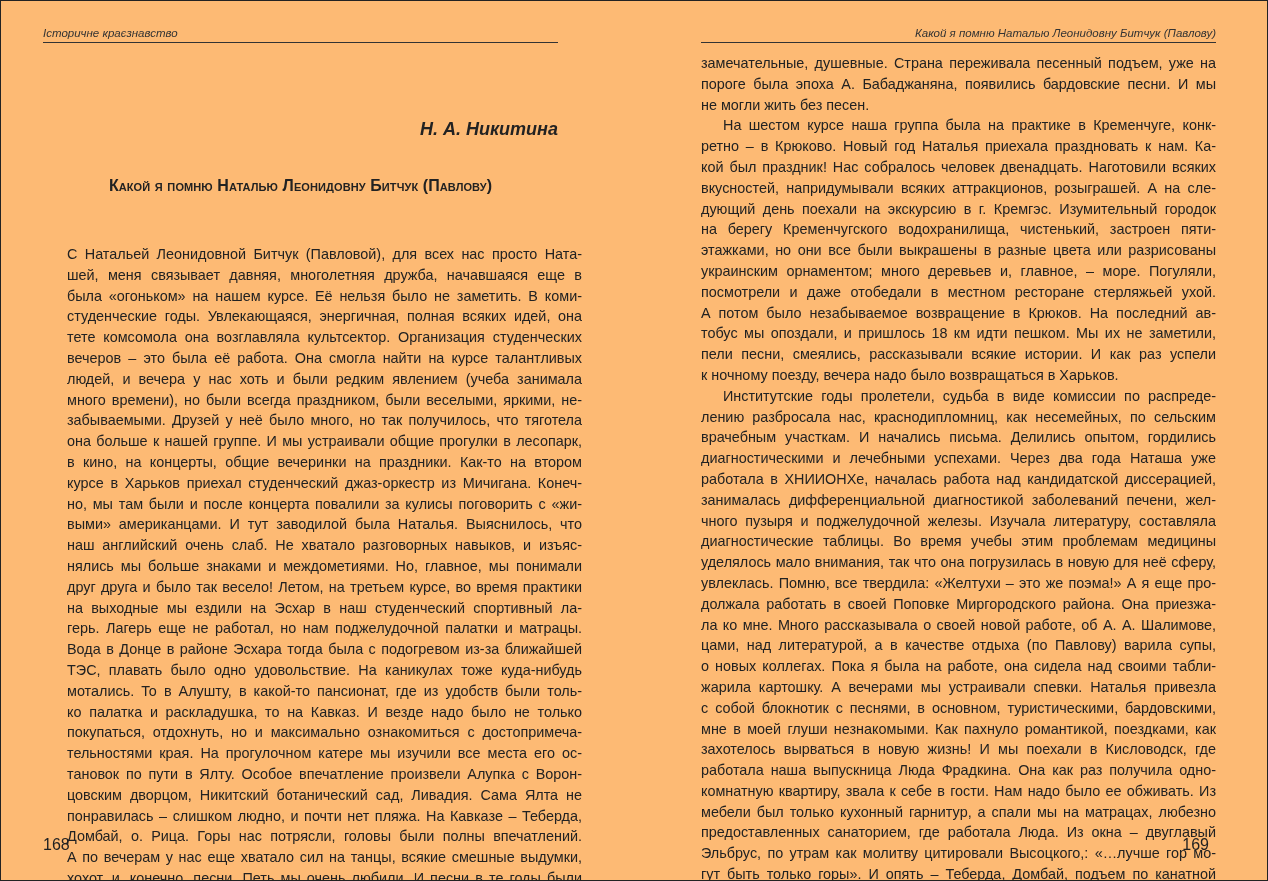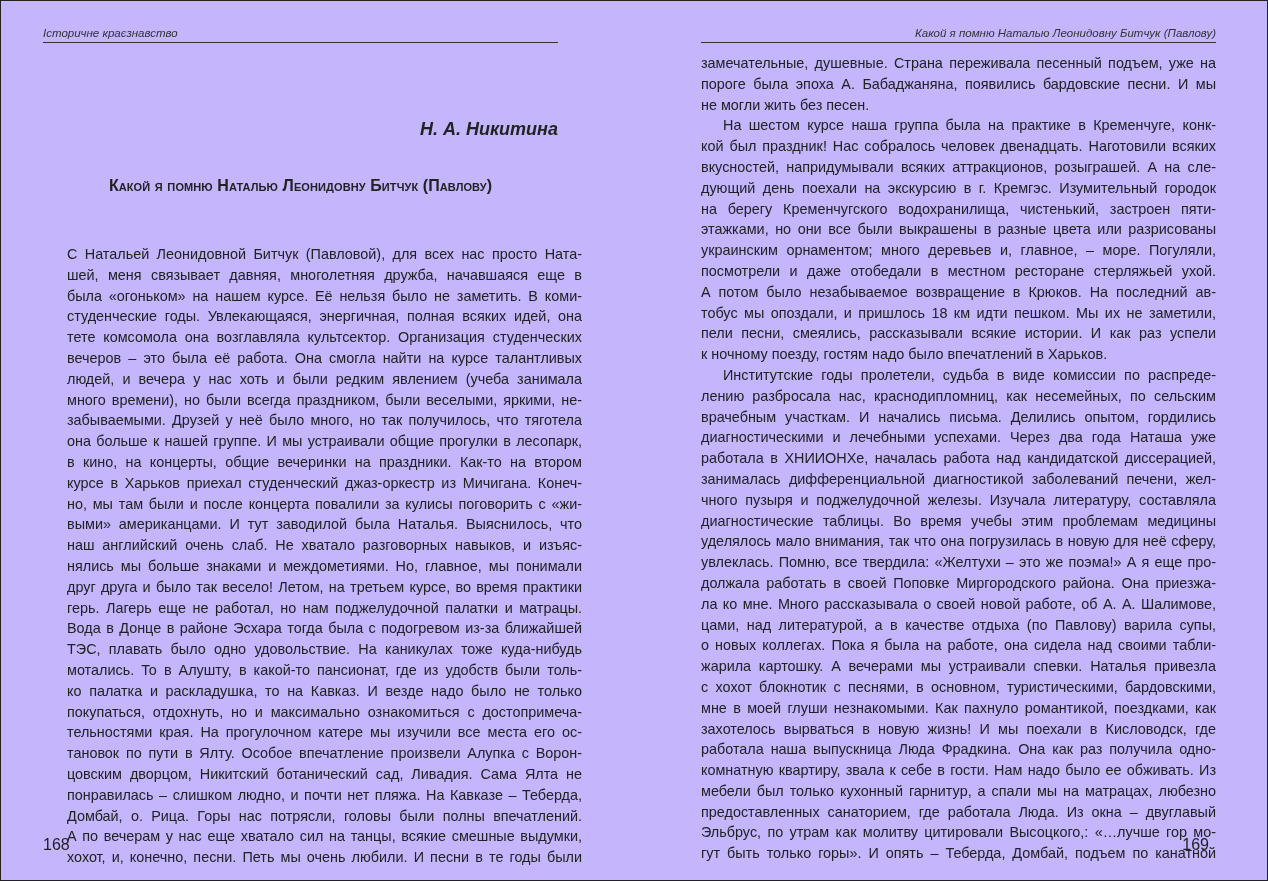--- a/index.html
+++ b/index.html
@@ -1,19 +1,19 @@
 <!DOCTYPE html>
 <html><head>
 <meta charset="utf-8">
 <style>
   html, body { margin: 0; padding: 0; background: #ffffff; }
   body { width: 1268px; height: 881px; overflow: hidden; }
   .spread {
     position: relative; width: 1266px; height: 879px;
-    border: 1px solid #222; background: #c4b5fd;
+    border: 1px solid #222; background: #fdba74;
     font-family: "Liberation Sans", sans-serif; color: #1e1e1e;
   }
   .page { position: absolute; top: 0; width: 515px; height: 879px; }
   .page.left { left: 42px; }
   .page.right { left: 700px; }
   .running-head {
     position: absolute; top: 25px; left: 0; width: 515px;
     font-style: italic; font-size: 11.5px; color: #333;
     padding-bottom: 2px; border-bottom: 1px solid #333; line-height: 14px;
   }
@@ -61,20 +61,21 @@
       <span class="line">много времени), но были всегда праздником, были веселыми, яркими, не-</span>
       <span class="line">забываемыми. Друзей у неё было много, но так получилось, что тяготела</span>
       <span class="line">она больше к нашей группе. И мы устраивали общие прогулки в лесопарк,</span>
       <span class="line">в кино, на концерты, общие вечеринки на праздники. Как-то на втором</span>
       <span class="line">курсе в Харьков приехал студенческий джаз-оркестр из Мичигана. Конеч-</span>
       <span class="line">но, мы там были и после концерта повалили за кулисы поговорить с «жи-</span>
       <span class="line">выми» американцами. И тут заводилой была Наталья. Выяснилось, что</span>
       <span class="line">наш английский очень слаб. Не хватало разговорных навыков, и изъяс-</span>
       <span class="line">нялись мы больше знаками и междометиями. Но, главное, мы понимали</span>
       <span class="line">друг друга и было так весело! Летом, на третьем курсе, во время практики</span>
+      <span class="line">на выходные мы ездили на Эсхар в наш студенческий спортивный ла-</span>
       <span class="line">герь. Лагерь еще не работал, но нам поджелудочной палатки и матрацы.</span>
       <span class="line">Вода в Донце в районе Эсхара тогда была с подогревом из-за ближайшей</span>
       <span class="line">ТЭС, плавать было одно удовольствие. На каникулах тоже куда-нибудь</span>
       <span class="line">мотались. То в Алушту, в какой-то пансионат, где из удобств были толь-</span>
       <span class="line">ко палатка и раскладушка, то на Кавказ. И везде надо было не только</span>
       <span class="line">покупаться, отдохнуть, но и максимально ознакомиться с достопримеча-</span>
       <span class="line">тельностями края. На прогулочном катере мы изучили все места его ос-</span>
       <span class="line">тановок по пути в Ялту. Особое впечатление произвели Алупка с Ворон-</span>
       <span class="line">цовским дворцом, Никитский ботанический сад, Ливадия. Сама Ялта не</span>
       <span class="line">понравилась – слишком людно, и почти нет пляжа. На Кавказе – Теберда,</span>
@@ -85,47 +86,48 @@
     <div class="folio">168</div>
   </div>
 
   <div class="page right">
     <div class="running-head">Какой я помню Наталью Леонидовну Битчук (Павлову)</div>
     <div class="body-text">
       <span class="line">замечательные, душевные. Страна переживала песенный подъем, уже на</span>
       <span class="line">пороге была эпоха А. Бабаджаняна, появились бардовские песни. И мы</span>
       <span class="line last">не могли жить без песен.</span>
       <span class="line indent">На шестом курсе наша группа была на практике в Кременчуге, конк-</span>
+      <span class="line">ретно – в Крюково. Новый год Наталья приехала праздновать к нам. Ка-</span>
       <span class="line">кой был праздник! Нас собралось человек двенадцать. Наготовили всяких</span>
       <span class="line">вкусностей, напридумывали всяких аттракционов, розыграшей. А на сле-</span>
       <span class="line">дующий день поехали на экскурсию в г. Кремгэс. Изумительный городок</span>
       <span class="line">на берегу Кременчугского водохранилища, чистенький, застроен пяти-</span>
       <span class="line">этажками, но они все были выкрашены в разные цвета или разрисованы</span>
       <span class="line">украинским орнаментом; много деревьев и, главное, – море. Погуляли,</span>
       <span class="line">посмотрели и даже отобедали в местном ресторане стерляжьей ухой.</span>
       <span class="line">А потом было незабываемое возвращение в Крюков. На последний ав-</span>
       <span class="line">тобус мы опоздали, и пришлось 18 км идти пешком. Мы их не заметили,</span>
       <span class="line">пели песни, смеялись, рассказывали всякие истории. И как раз успели</span>
-      <span class="line last">к ночному поезду, гостям надо было впечатлений в Харьков.</span>
+      <span class="line last">к ночному поезду, вечера надо было возвращаться в Харьков.</span>
       <span class="line indent">Институтские годы пролетели, судьба в виде комиссии по распреде-</span>
       <span class="line">лению разбросала нас, краснодипломниц, как несемейных, по сельским</span>
       <span class="line">врачебным участкам. И начались письма. Делились опытом, гордились</span>
       <span class="line">диагностическими и лечебными успехами. Через два года Наташа уже</span>
       <span class="line">работала в ХНИИОНХе, началась работа над кандидатской диссерацией,</span>
       <span class="line">занималась дифференциальной диагностикой заболеваний печени, жел-</span>
       <span class="line">чного пузыря и поджелудочной железы. Изучала литературу, составляла</span>
       <span class="line">диагностические таблицы. Во время учебы этим проблемам медицины</span>
       <span class="line">уделялось мало внимания, так что она погрузилась в новую для неё сферу,</span>
       <span class="line">увлеклась. Помню, все твердила: «Желтухи – это же поэма!» А я еще про-</span>
       <span class="line">должала работать в своей Поповке Миргородского района. Она приезжа-</span>
       <span class="line">ла ко мне. Много рассказывала о своей новой работе, об А. А. Шалимове,</span>
       <span class="line">цами, над литературой, а в качестве отдыха (по Павлову) варила супы,</span>
       <span class="line">о новых коллегах. Пока я была на работе, она сидела над своими табли-</span>
       <span class="line">жарила картошку. А вечерами мы устраивали спевки. Наталья привезла</span>
-      <span class="line">с хохот блокнотик с песнями, в основном, туристическими, бардовскими,</span>
+      <span class="line">с собой блокнотик с песнями, в основном, туристическими, бардовскими,</span>
       <span class="line">мне в моей глуши незнакомыми. Как пахнуло романтикой, поездками, как</span>
       <span class="line">захотелось вырваться в новую жизнь! И мы поехали в Кисловодск, где</span>
       <span class="line">работала наша выпускница Люда Фрадкина. Она как раз получила одно-</span>
       <span class="line">комнатную квартиру, звала к себе в гости. Нам надо было ее обживать. Из</span>
       <span class="line">мебели был только кухонный гарнитур, а спали мы на матрацах, любезно</span>
       <span class="line">предоставленных санаторием, где работала Люда. Из окна – двуглавый</span>
       <span class="line">Эльбрус, по утрам как молитву цитировали Высоцкого,: «…лучше гор мо-</span>
       <span class="line">гут быть только горы». И опять – Теберда, Домбай, подъем по канатной</span>
 
     </div>

